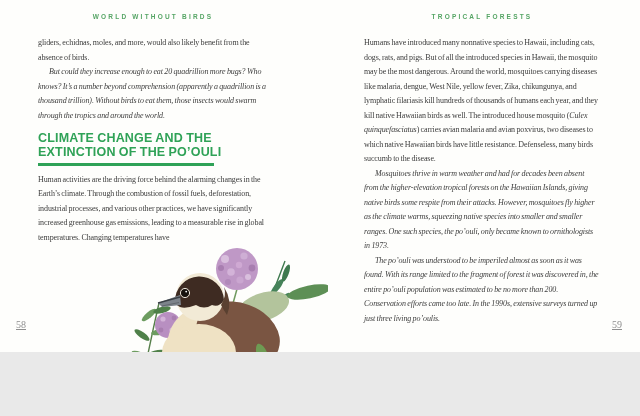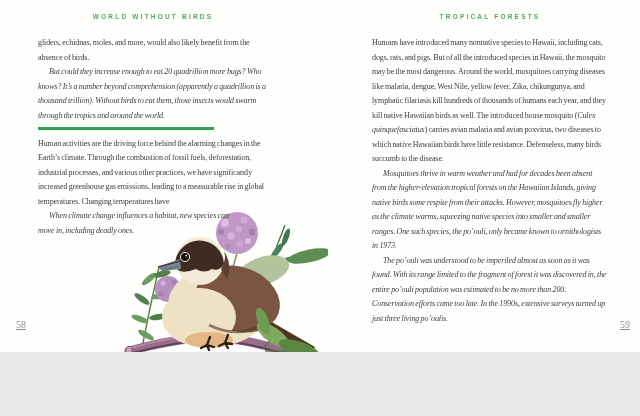--- a/index.html
+++ b/index.html
@@ -2,21 +2,21 @@
 <html><head>
 <meta charset="utf-8">
 <style>
   html,body { margin:0; padding:0; background:#e9e9e9; }
   .spread {
     position:relative; width:640px; height:352px; background:#fefefc;
     font-family:"Liberation Serif", serif; overflow:hidden;
   }
   .page { position:absolute; top:0; height:100%; }
   .page-left  { left:38px;  width:230px; }
-  .page-right { left:372px; width:236px; }
+  .page-right { left:364px; width:236px; }
   .running-head {
     position:absolute; top:13px; left:0; width:100%; text-align:center;
     font-family:"Liberation Sans", sans-serif; font-weight:bold;
     font-size:6.5px; letter-spacing:2.2px; color:#56a565;
   }
   .body-text {
     padding-top:36px; font-size:8px; line-height:14.5px; color:#3c3c3c;
     letter-spacing:-0.1px; word-spacing:-0.5px; text-align:left;
   }
   .para { margin:0; }
@@ -51,20 +51,24 @@
 
 <div class="spread">
 
   <section class="page page-left">
     <header class="running-head">WORLD WITHOUT BIRDS</header>
 
     <div class="body-text">
       <p class="para">gliders, echidnas, moles, and more, would also likely benefit from the absence of birds.</p>
       <p class="para indent">But could they increase enough to eat 20 quadrillion more bugs? Who knows? It’s a number beyond comprehension (apparently a quadrillion is a thousand trillion). Without birds to eat them, those insects would swarm through the tropics and around the world.</p>
 
+      <h2 class="section-heading">
+        <span>CLIMATE CHANGE AND THE</span>
+        <span>EXTINCTION OF THE PO’OULI</span>
+      </h2>
       <div class="heading-rule"></div>
 
       <p class="para">
         <span>Human activities are the driving force behind the alarming changes in the Earth’s climate. Through the combustion of fossil fuels, deforestation, industrial processes, and various other practices, we have significantly increased greenhouse gas emissions, leading to a measurable rise in global temperatures. Changing temperatures have </span><span class="illustration-float">
             <svg viewBox="0 0 215 170" xmlns="http://www.w3.org/2000/svg">
 
           <g>
             <line x1="124" y1="42" x2="119" y2="60" stroke="#6f9a5f" stroke-width="1.5"></line>
             <circle cx="124" cy="22" r="21" fill="#bf98c6"></circle>
             <circle cx="112" cy="12" r="4" fill="#d9bfdd"></circle>
@@ -146,21 +150,20 @@
             <ellipse cx="160" cy="124" rx="19" ry="7.5" fill="#7fa95c" transform="rotate(35 160 124)"></ellipse>
             <ellipse cx="150" cy="110" rx="14" ry="5.5" fill="#6e9b53" transform="rotate(70 150 110)"></ellipse>
             <ellipse cx="186" cy="138" rx="21" ry="7.5" fill="#5a8644" transform="rotate(18 186 138)"></ellipse>
             <ellipse cx="172" cy="154" rx="23" ry="8.5" fill="#8db26a" transform="rotate(8 172 154)"></ellipse>
             <ellipse cx="34" cy="150" rx="16" ry="5.5" fill="#6d9c60" transform="rotate(-22 34 150)"></ellipse>
           </g>
           <text class="caption-text" x="64" y="148" text-anchor="middle">Po’ouli</text>
         </svg>
           </span>
       </p>
-      <p class="para indent">When climate change influences a habitat, new species can move in, including deadly ones.</p>
     </div>
 
     <div class="folio folio-left">58</div>
   </section>
 
   <section class="page page-right">
     <header class="running-head">TROPICAL FORESTS</header>
 
     <div class="body-text">
       <p class="para">

